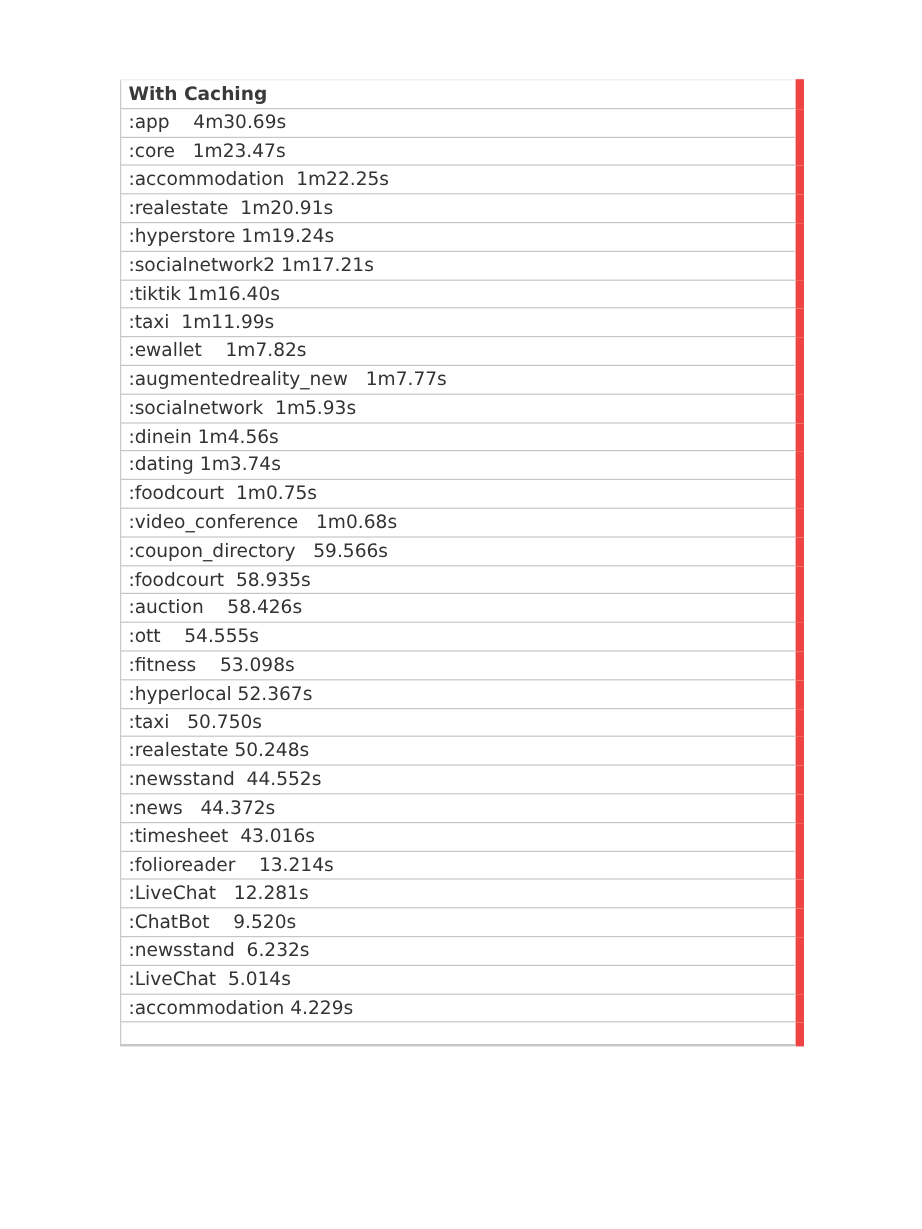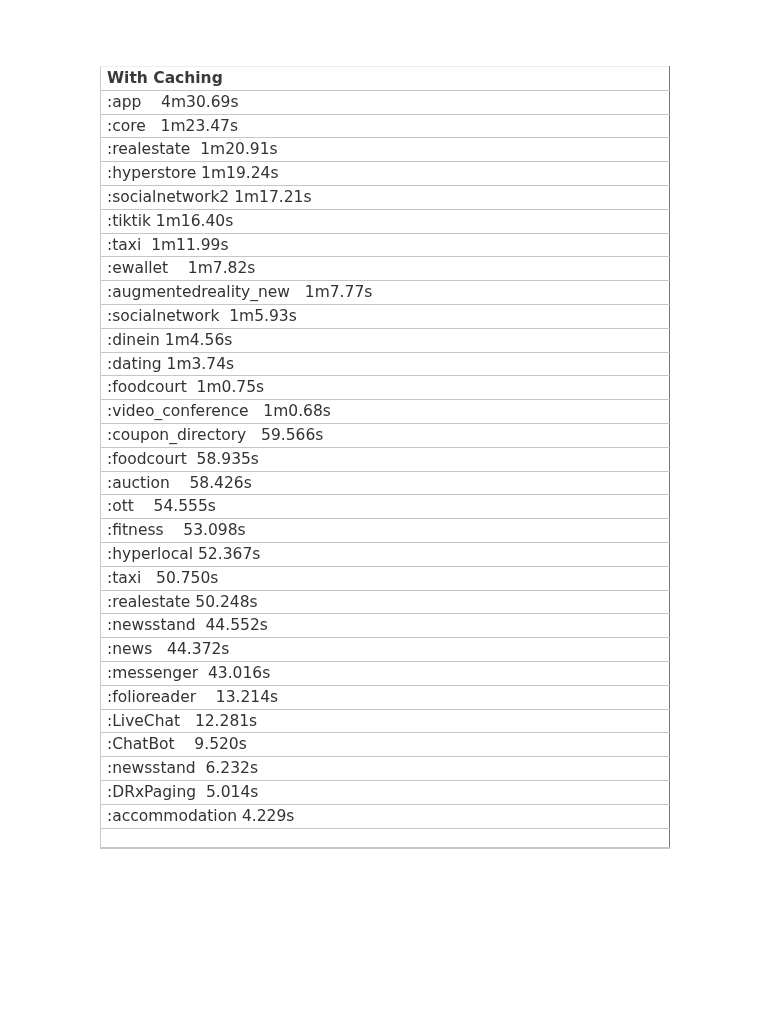--- a/index.html
+++ b/index.html
@@ -14,21 +14,21 @@
       border-collapse: collapse;
       width: 570px;
       font-family: "DejaVu Sans", "Liberation Sans", sans-serif;
       font-size: 15.5px;
       color: #333333;
     }
     td {
       height: 22.8px;
       padding: 0 0 0 6px;
       border-left: 1px solid #c9c9c9;
-      border-right: 1px solid #ef4444;
+      border-right: 7px solid #ef4444;
       border-bottom: 1.5px solid #c6c6c6;
       white-space: pre;
       line-height: 22.8px;
       vertical-align: middle;
     }
     tr.header td {
       font-weight: bold;
       color: #3a3a3a;
       border-top: 1px solid #eeeeee;
       height: 22px;
@@ -42,20 +42,23 @@
   <table>
     <tbody id="tbody">
       <tr class="header">
         <td>With Caching</td>
       </tr>
     <tr>
           <td>:app    4m30.69s</td>
         </tr>
         <tr>
           <td>:core   1m23.47s</td>
+        </tr>
+        <tr>
+          <td>:accommodation  1m22.25s</td>
         </tr>
         <tr>
           <td>:realestate  1m20.91s</td>
         </tr>
         <tr>
           <td>:hyperstore 1m19.24s</td>
         </tr>
         <tr>
           <td>:socialnetwork2 1m17.21s</td>
         </tr>
@@ -110,36 +113,36 @@
         <tr>
           <td>:realestate 50.248s</td>
         </tr>
         <tr>
           <td>:newsstand  44.552s</td>
         </tr>
         <tr>
           <td>:news   44.372s</td>
         </tr>
         <tr>
-          <td>:messenger  43.016s</td>
+          <td>:timesheet  43.016s</td>
         </tr>
         <tr>
           <td>:folioreader    13.214s</td>
         </tr>
         <tr>
           <td>:LiveChat   12.281s</td>
         </tr>
         <tr>
           <td>:ChatBot    9.520s</td>
         </tr>
         <tr>
           <td>:newsstand  6.232s</td>
         </tr>
         <tr>
-          <td>:DRxPaging  5.014s</td>
+          <td>:LiveChat  5.014s</td>
         </tr>
         <tr>
           <td>:accommodation 4.229s</td>
         </tr>
         <tr class="empty">
           <td></td>
         </tr>
       </tbody>
   </table>
 </div>

